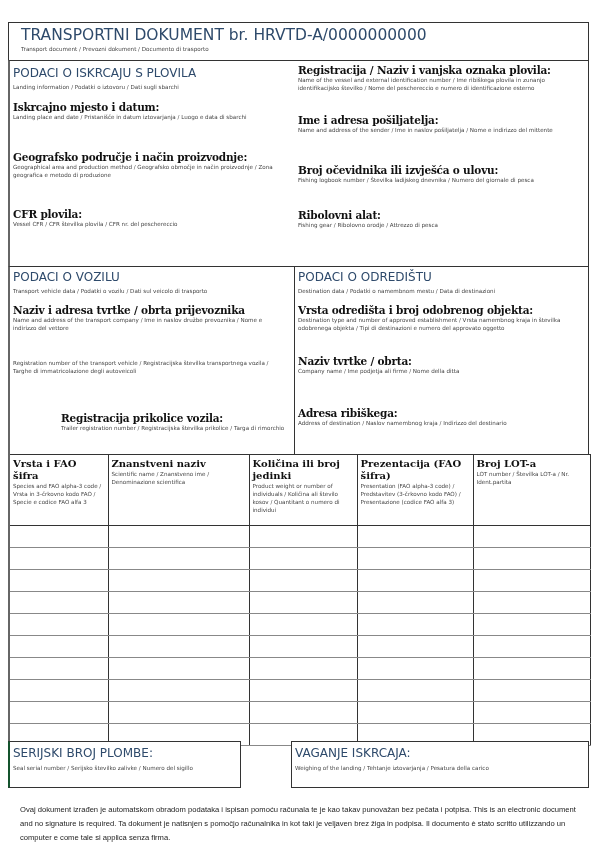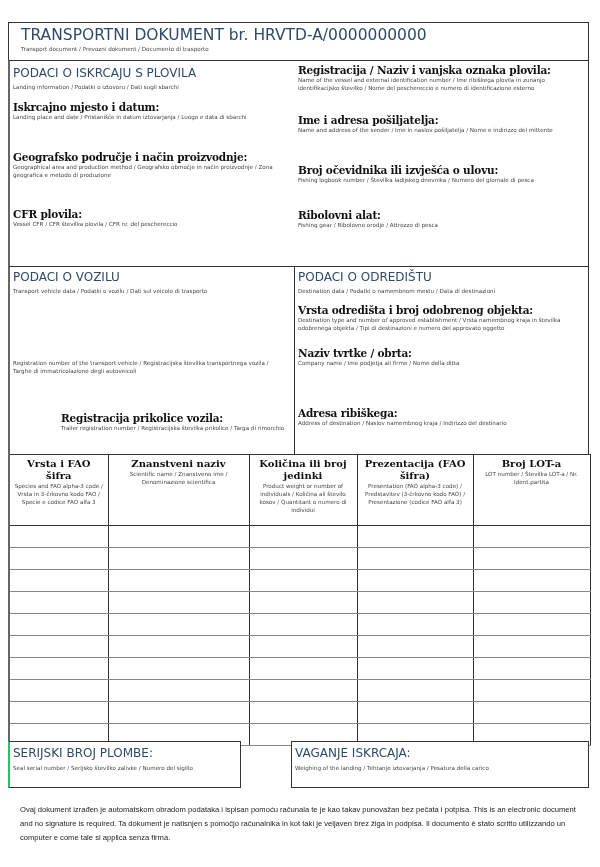--- a/index.html
+++ b/index.html
@@ -8,21 +8,21 @@
   .h-blue { color:#2e4a6b; font-family:"DejaVu Sans", sans-serif; font-weight:normal; }
   .h-serif { font-family:"DejaVu Serif", serif; font-weight:bold; color:#111; letter-spacing:-0.2px; }
   .sub { font-family:"DejaVu Sans", sans-serif; font-size:5.6px; color:#444; line-height:8px; }
   .abs { position:absolute; }
   .title { left:12px; top:3px; font-size:15.5px; white-space:nowrap; }
   .title-sub { left:12px; top:22px; }
   .sec-h { font-size:12px; white-space:nowrap; }
   .fld-h { font-size:10.5px; white-space:nowrap; }
   table.grid { position:absolute; left:8px; top:454px; width:581px; border-collapse:collapse; table-layout:fixed; }
   table.grid td, table.grid th { border:1px solid #333; padding:0; vertical-align:top; }
-  table.grid th { text-align:center; font-weight:normal; height:67px; padding:3px 3px 0 3px; }
+  table.grid th { text-align:left; font-weight:normal; height:67px; padding:3px 3px 0 3px; }
   table.grid td { height:21px; }
   table.grid tr.body-row td { border-top-color:#888; border-bottom-color:#888; }
   table.grid tr.body-row td:first-child { border-left:2px solid #666; }
   .th-h { font-family:"DejaVu Serif", serif; font-weight:bold; font-size:10px; line-height:12px; color:#111; }
   .footer { position:absolute; left:20px; top:803px; width:560px; font-family:Liberation Sans, sans-serif; font-size:7.6px; line-height:14px; color:#222; }
 </style>
 </head>
 <body>
 
 <div class="box" style="left:8px; top:22px; width:581px; height:39px;">
@@ -61,37 +61,41 @@
   </div>
   <div class="abs" style="left:288px; top:148px; width:285px;">
     <div class="h-serif fld-h">Ribolovni alat:</div>
     <div class="sub">Fishing gear / Ribolovno orodje / Attrezzo di pesca</div>
   </div>
 </div>
 
 <div class="box" style="left:8px; top:266px; width:287px; height:189px; border-left:2px solid #666;">
   <div class="abs h-blue sec-h" style="left:3px; top:3px;">PODACI O VOZILU</div>
   <div class="abs sub" style="left:3px; top:20px;">Transport vehicle data / Podatki o vozilu / Dati sul veicolo di trasporto</div>
+  <div class="abs" style="left:3px; top:37px; width:272px;">
+    <div class="h-serif fld-h">Naziv i adresa tvrtke / obrta prijevoznika</div>
+    <div class="sub">Name and address of the transport company / Ime in naslov družbe prevoznika / Nome e indirizzo del vettore</div>
+  </div>
   <div class="abs" style="left:3px; top:92px; width:272px;">
     <div class="sub">Registration number of the transport vehicle / Registracijska številka transportnega vozila / Targhe di immatricolazione degli autoveicoli</div>
   </div>
   <div class="abs" style="left:11px; top:145px; width:272px;margin-left:40px;">
     <div class="h-serif fld-h">Registracija prikolice vozila:</div>
     <div class="sub">Trailer registration number / Registracijska številka prikolice / Targa di rimorchio</div>
   </div>
 </div>
 
 <div class="box" style="left:294px; top:266px; width:295px; height:189px;">
   <div class="abs h-blue sec-h" style="left:3px; top:3px;">PODACI O ODREDIŠTU</div>
   <div class="abs sub" style="left:3px; top:20px;">Destination data / Podatki o namembnom mestu / Data di destinazioni</div>
   <div class="abs" style="left:3px; top:37px; width:282px;">
     <div class="h-serif fld-h">Vrsta odredišta i broj odobrenog objekta:</div>
     <div class="sub">Destination type and number of approved establishment / Vrsta namembnog kraja in številka odobrenega objekta / Tipi di destinazioni e numero del approvato oggetto</div>
   </div>
-  <div class="abs" style="left:3px; top:80px; width:282px;">
+  <div class="abs" style="left:3px; top:88px; width:282px;">
     <div class="h-serif fld-h">Naziv tvrtke / obrta:</div>
     <div class="sub">Company name / Ime podjetja ali firme / Nome della ditta</div>
   </div>
   <div class="abs" style="left:3px; top:140px; width:282px;">
     <div class="h-serif fld-h">Adresa ribiškega:</div>
     <div class="sub">Address of destination / Naslov namembnog kraja / Indirizzo del destinario</div>
   </div>
 </div>
 
 <table class="grid">
@@ -193,21 +197,21 @@
       <tr class="body-row">
         <td></td>
         <td></td>
         <td></td>
         <td></td>
         <td></td>
       </tr>
     </tbody>
 </table>
 
-<div class="box" style="left:8px; top:741px; width:233px; height:47px; border-left:2px solid #22c55e;">
+<div class="box" style="left:8px; top:741px; width:233px; height:47px; border-left:2px solid #14532d;">
   <div class="abs h-blue sec-h" style="left:3px; top:4px;">SERIJSKI BROJ PLOMBE:</div>
   <div class="abs sub" style="left:3px; top:22px;">Seal serial number / Serijsko številko zalivke / Numero del sigillo</div>
 </div>
 <div class="box" style="left:291px; top:741px; width:298px; height:47px;">
   <div class="abs h-blue sec-h" style="left:3px; top:4px;">VAGANJE ISKRCAJA:</div>
   <div class="abs sub" style="left:3px; top:22px;">Weighing of the landing / Tehtanje iztovarjanja / Pesatura della carico</div>
 </div>
 
 <div class="footer">Ovaj dokument izrađen je automatskom obradom podataka i ispisan pomoću računala te je kao takav punovažan bez pečata i potpisa. This is an electronic document and no signature is required. Ta dokument je natisnjen s pomočjo računalnika in kot taki je veljaven brez žiga in podpisa. Il documento è stato scritto utilizzando un computer e come tale si applica senza firma.</div>
 

